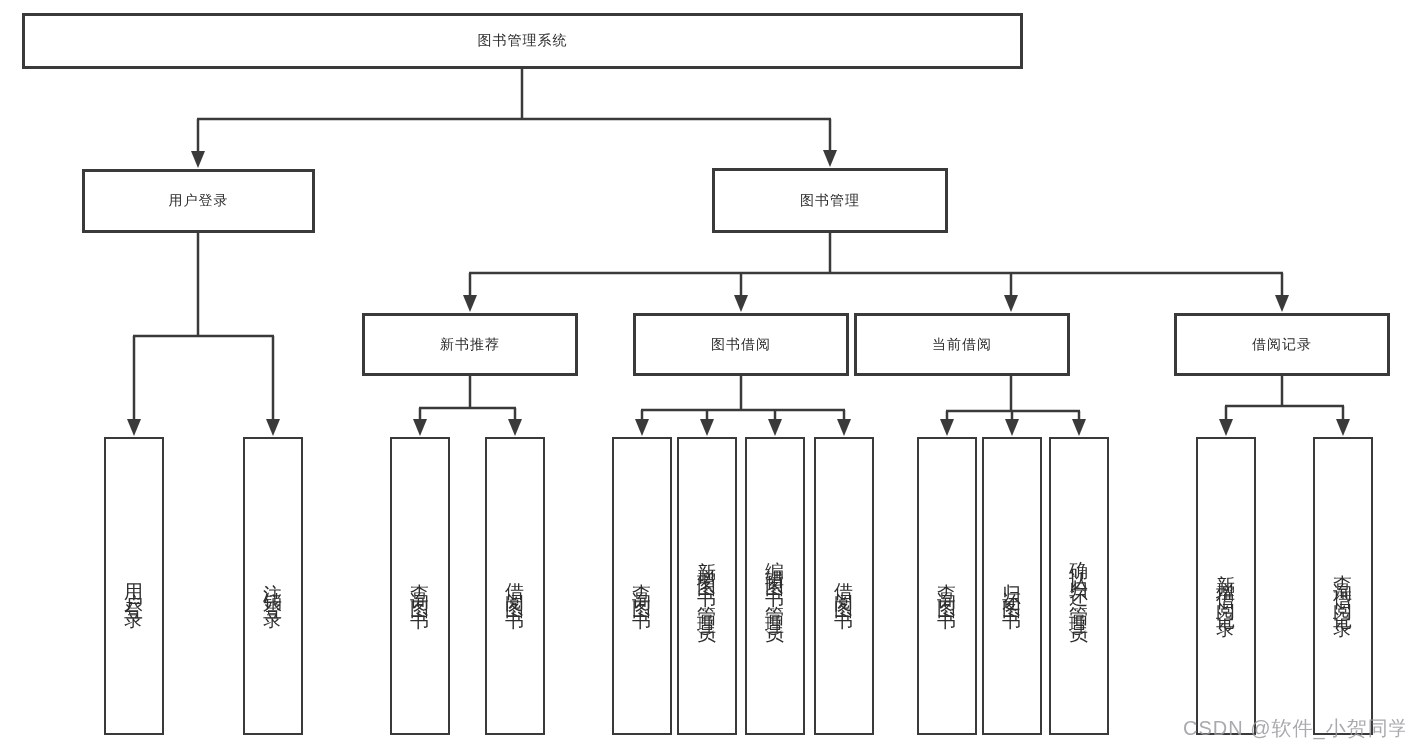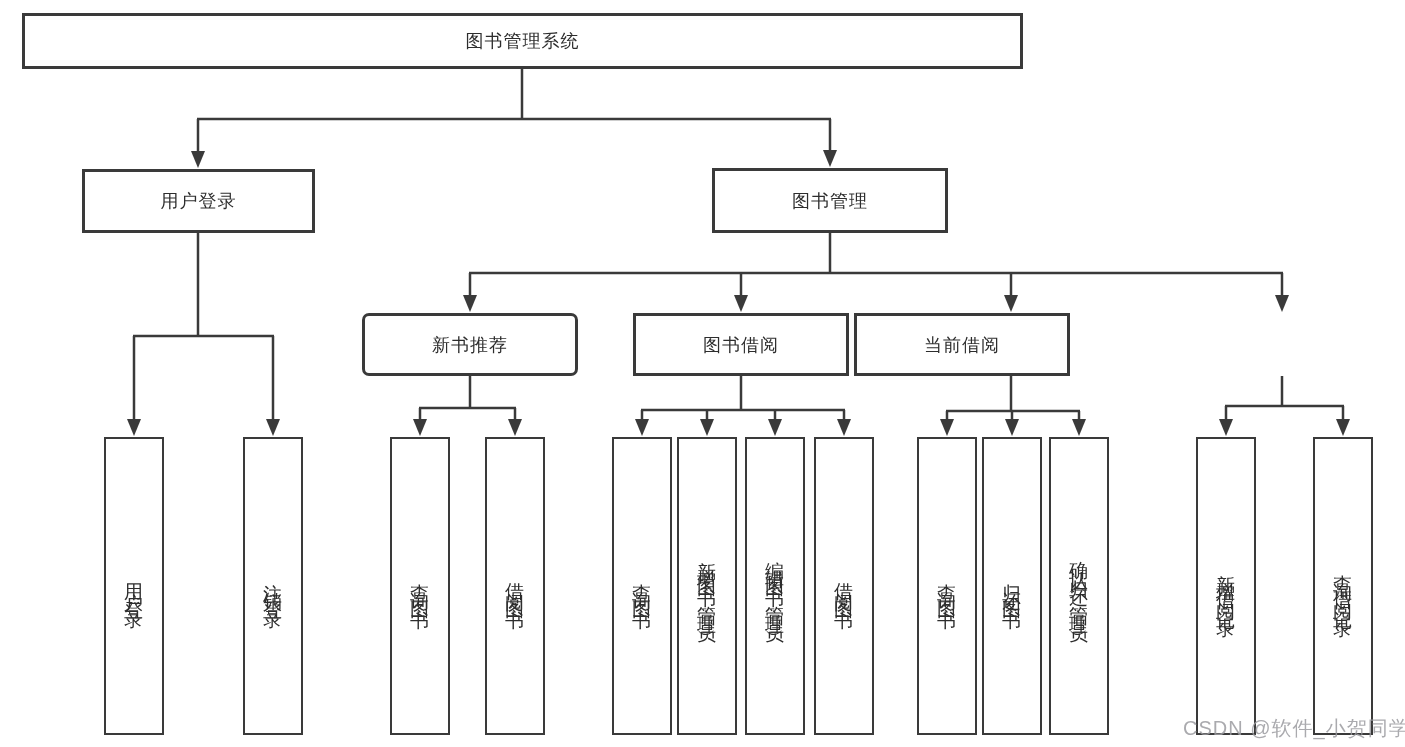--- a/index.html
+++ b/index.html
@@ -25,29 +25,29 @@
     box-sizing:border-box;
     border:2px solid #3a3a3a;
     background:#ffffff;
     display:flex;
     align-items:center;
     justify-content:center;
     color:#2d2d2d;
     z-index:2;
   }
   .hlabel{
-    font-size:18px;
+    font-size:14px;
     letter-spacing:1px;
     white-space:nowrap;
   }
   .root{ left:22px; top:13px; width:1001px; height:56px; border-width:3px;}
   .lvl2-left{ left:82px; top:169px; width:233px; height:64px; border-width:3px;}
   .lvl2-right{ left:712px; top:168px; width:236px; height:65px; border-width:3px;font-family:Liberation Mono, monospace;}
   .lvl3{ top:313px; width:216px; height:63px; border-width:3px;}
-  .l3-a{ left:362px;border-radius:7px;}
+  .l3-a{ left:362px;}
   .l3-b{ left:633px;}
   .l3-c{ left:854px;}
   .l3-d{ left:1174px;}
   .leaf{
     top:437px;
     width:60px;
     height:298px;
   }
   .leaf .vlabel{
     writing-mode:vertical-rl;
@@ -160,20 +160,23 @@
 
   <div class="nodebox lvl3 l3-a">
     <span class="hlabel">新书推荐</span>
   </div>
   <div class="nodebox lvl3 l3-b">
     <span class="hlabel">图书借阅</span>
   </div>
   <div class="nodebox lvl3 l3-c">
     <span class="hlabel">当前借阅</span>
   </div>
+  <div class="nodebox lvl3 l3-d">
+    <span class="hlabel">借阅记录</span>
+  </div>
 
   <div class="nodebox leaf lf-1">
     <span class="vlabel">用户登录</span>
   </div>
   <div class="nodebox leaf lf-2">
     <span class="vlabel">注销登录</span>
   </div>
   <div class="nodebox leaf lf-3">
     <span class="vlabel">查询图书</span>
   </div>

